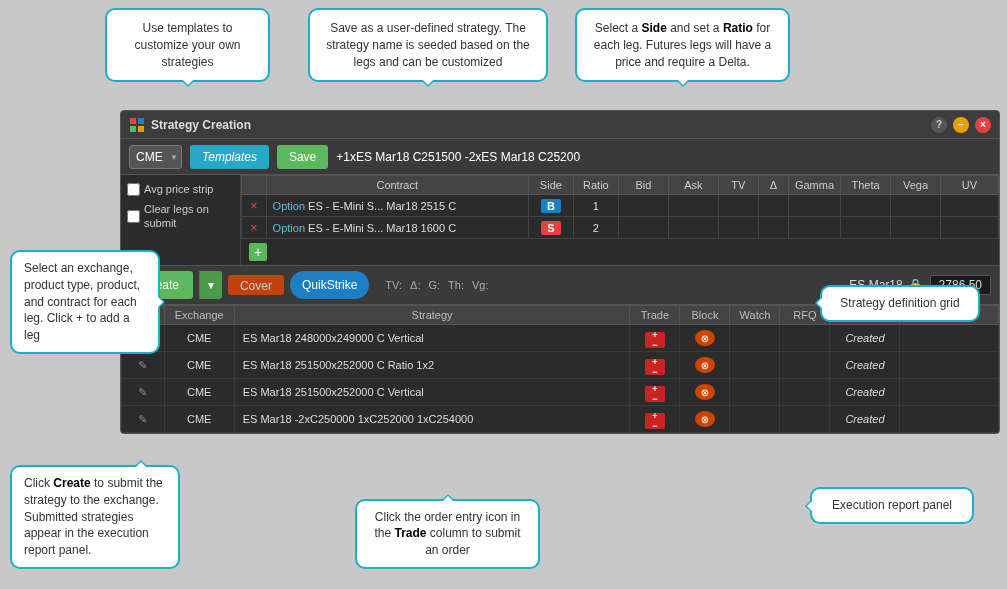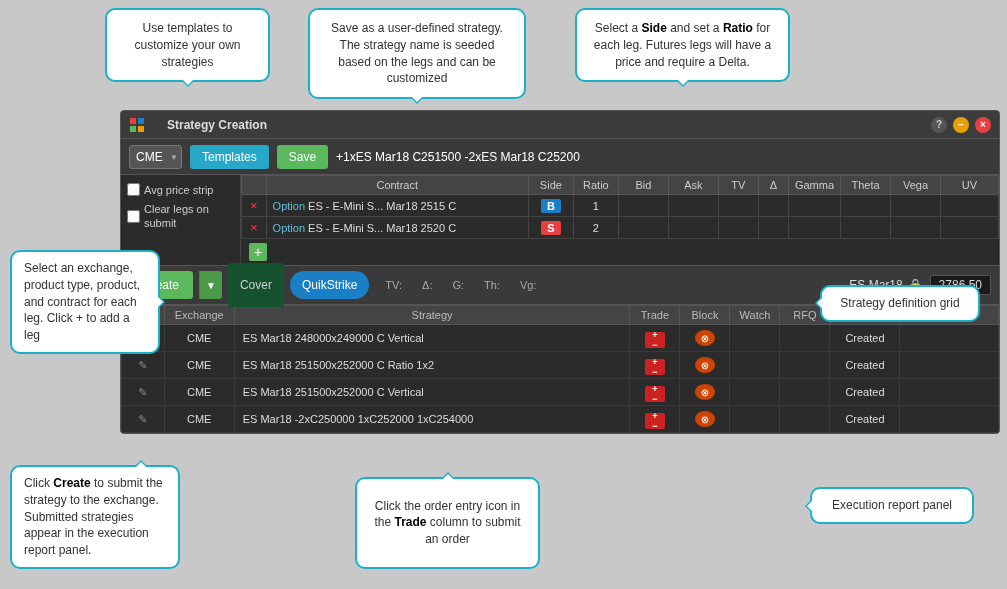--- a/index.html
+++ b/index.html
@@ -106,21 +106,21 @@
       height: 28px;
       display: flex;
       align-items: center;
       justify-content: space-between;
       padding: 0 8px;
       border-bottom: 1px solid #555;
     }
     .title-bar-left {
       display: flex;
       align-items: center;
-      gap: 22px;
+      gap: 6px;
     }
     .title-bar-icon {
       width: 16px;
       height: 16px;
       display: flex;
       align-items: center;
       justify-content: center;
     }
     .title-bar-icon svg { width: 14px; height: 14px; }
     .title-text {
@@ -188,20 +188,21 @@
     }
     .btn-templates {
       background: #28a8c8;
       color: white;
       border: none;
       border-radius: 3px;
       padding: 3px 12px;
       font-size: 12px;
       cursor: pointer;
       height: 24px;
+      font-style: italic;
     }
     .btn-save {
       background: #5cb85c;
       color: white;
       border: none;
       border-radius: 3px;
       padding: 3px 12px;
       font-size: 12px;
       cursor: pointer;
       height: 24px;
@@ -306,44 +307,44 @@
       color: white;
       border: none;
       border-left: 1px solid #3a8a3a;
       border-radius: 0 3px 3px 0;
       padding: 4px 6px;
       font-size: 10px;
       cursor: pointer;
       height: 28px;
     }
     .btn-cover {
-      background: #14532d;
+      background: #c2410c;
       color: #ccc;
       border: none;
       border-radius: 3px;
       padding: 4px 12px;
       font-size: 12px;
       cursor: pointer;
-      height: 44px;
+      height: 20px;
     }
     .btn-quikstrike {
       background: #1a7fc4;
       color: white;
       border: none;
       border-radius: 14px;
       padding: 4px 12px;
       font-size: 12px;
       cursor: pointer;
       height: 28px;
     }
     .bottom-stats {
       flex: 1;
       display: flex;
       align-items: center;
-      gap: 20px;
+      gap: 8px;
       color: #aaa;
       font-size: 11px;
       padding-left: 10px;
     }
     .bottom-right {
       display: flex;
       align-items: center;
       gap: 6px;
       color: #ddd;
       font-size: 12px;
@@ -398,30 +399,30 @@
       align-items: center;
       justify-content: center;
       width: 20px;
       height: 16px;
       background: #cc4400;
       color: white;
       font-size: 10px;
       border-radius: 50%;
     }
     .edit-icon { color: #888; cursor: pointer; }
-    .status-created { color: #5cb85c; }
+    .status-created { color: #5cb85c; font-style: italic; }
   </style>
 </head>
 <body>
 
 <div class="tooltip-bubble arrow-down" style="top:8px; left:105px; width:165px; text-align:center;">
   <span>Use templates to customize your own strategies</span>
 </div>
 
-<div class="tooltip-bubble arrow-down" style="top:8px; left:308px; width:218px; text-align:center;">
+<div class="tooltip-bubble arrow-down" style="top:8px; left:308px; width:240px; text-align:center;">
   <span>Save as a user-defined strategy. The strategy name is seeded based on the legs and can be customized</span>
 </div>
 
 <div class="tooltip-bubble arrow-down" style="top:8px; left:575px; width:215px; text-align:center;">
   <span>Select a <strong>Side</strong> and set a <strong>Ratio</strong> for each leg. Futures legs will have a price and require a Delta.</span>
 </div>
 
 <div class="main-window">
 
   <div class="title-bar">
@@ -450,21 +451,21 @@
       </select>
     </div>
     <button class="btn-templates">Templates</button>
     <button class="btn-save">Save</button>
     <span class="strategy-formula">+1xES Mar18 C251500 -2xES Mar18 C25200</span>
   </div>
 
   <div style="display:flex; background:#2b2b2b;">
 
     <div style="width:120px; padding:8px 6px; border-right:1px solid #444;">
-      <div style="display:flex; align-items:center; gap:4px; margin-bottom:6px;">
+      <div style="display:flex; align-items:flex-start; gap:4px; margin-bottom:6px;">
         <input type="checkbox" style="">
         <span style="color:#ccc; font-size:11px;">Avg price strip</span>
       </div>
       <div style="display:flex; align-items:center; gap:4px;">
         <input type="checkbox" style="">
         <span style="color:#ccc; font-size:11px; line-height:1.3;">Clear legs on submit</span>
       </div>
     </div>
 
     <div style="flex:1;">
@@ -512,21 +513,21 @@
       <td></td>
     </tr>
             <tr>
       <td>
         <button class="delete-btn">×</button>
       </td>
       <td class="contract-col">
         <a class="option-link" href="#">Option</a>
         <span> ES - E-Mini S...</span>
         <span> Mar18</span>
-        <span> 2520</span>
+        <span> 1600</span>
         <span> C</span>
       </td>
       <td>
         <span class="side-s">S</span>
       </td>
       <td>2</td>
       <td></td>
       <td></td>
       <td></td>
       <td></td>
@@ -651,21 +652,21 @@
   <span>Select an exchange, product type, product, and contract for each leg. Click + to add a leg</span>
 </div>
 
 <div class="tooltip-bubble" style="bottom:20px; left:10px; width:170px; text-align:left; padding:8px 12px;">
   <span>Click <strong>Create</strong> to submit the strategy to the exchange. Submitted strategies appear in the execution report panel.</span>
   
   <div style="position:absolute; top:-14px; right:30px; border:7px solid transparent; border-bottom-color:#1ab0c8;"></div>
   <div style="position:absolute; top:-11px; right:31px; border:6px solid transparent; border-bottom-color:white; z-index:1;"></div>
 </div>
 
-<div class="tooltip-bubble" style="bottom:20px; left:355px; width:185px; text-align:center; padding:19px 12px;">
+<div class="tooltip-bubble" style="bottom:20px; left:355px; width:185px; text-align:center; padding:8px 12px;">
   <span>Click the order entry icon in the <strong>Trade</strong> column to submit an order</span>
   
   <div style="position:absolute; top:-14px; left:50%; transform:translateX(-50%); border:7px solid transparent; border-bottom-color:#1ab0c8;"></div>
   <div style="position:absolute; top:-11px; left:50%; transform:translateX(-50%); border:6px solid transparent; border-bottom-color:white; z-index:1;"></div>
 </div>
 
 <div class="tooltip-bubble arrow-left" style="bottom:65px; left:810px; width:164px; text-align:center; padding:8px 6px;">
   <span>Execution report panel</span>
 </div>
 

